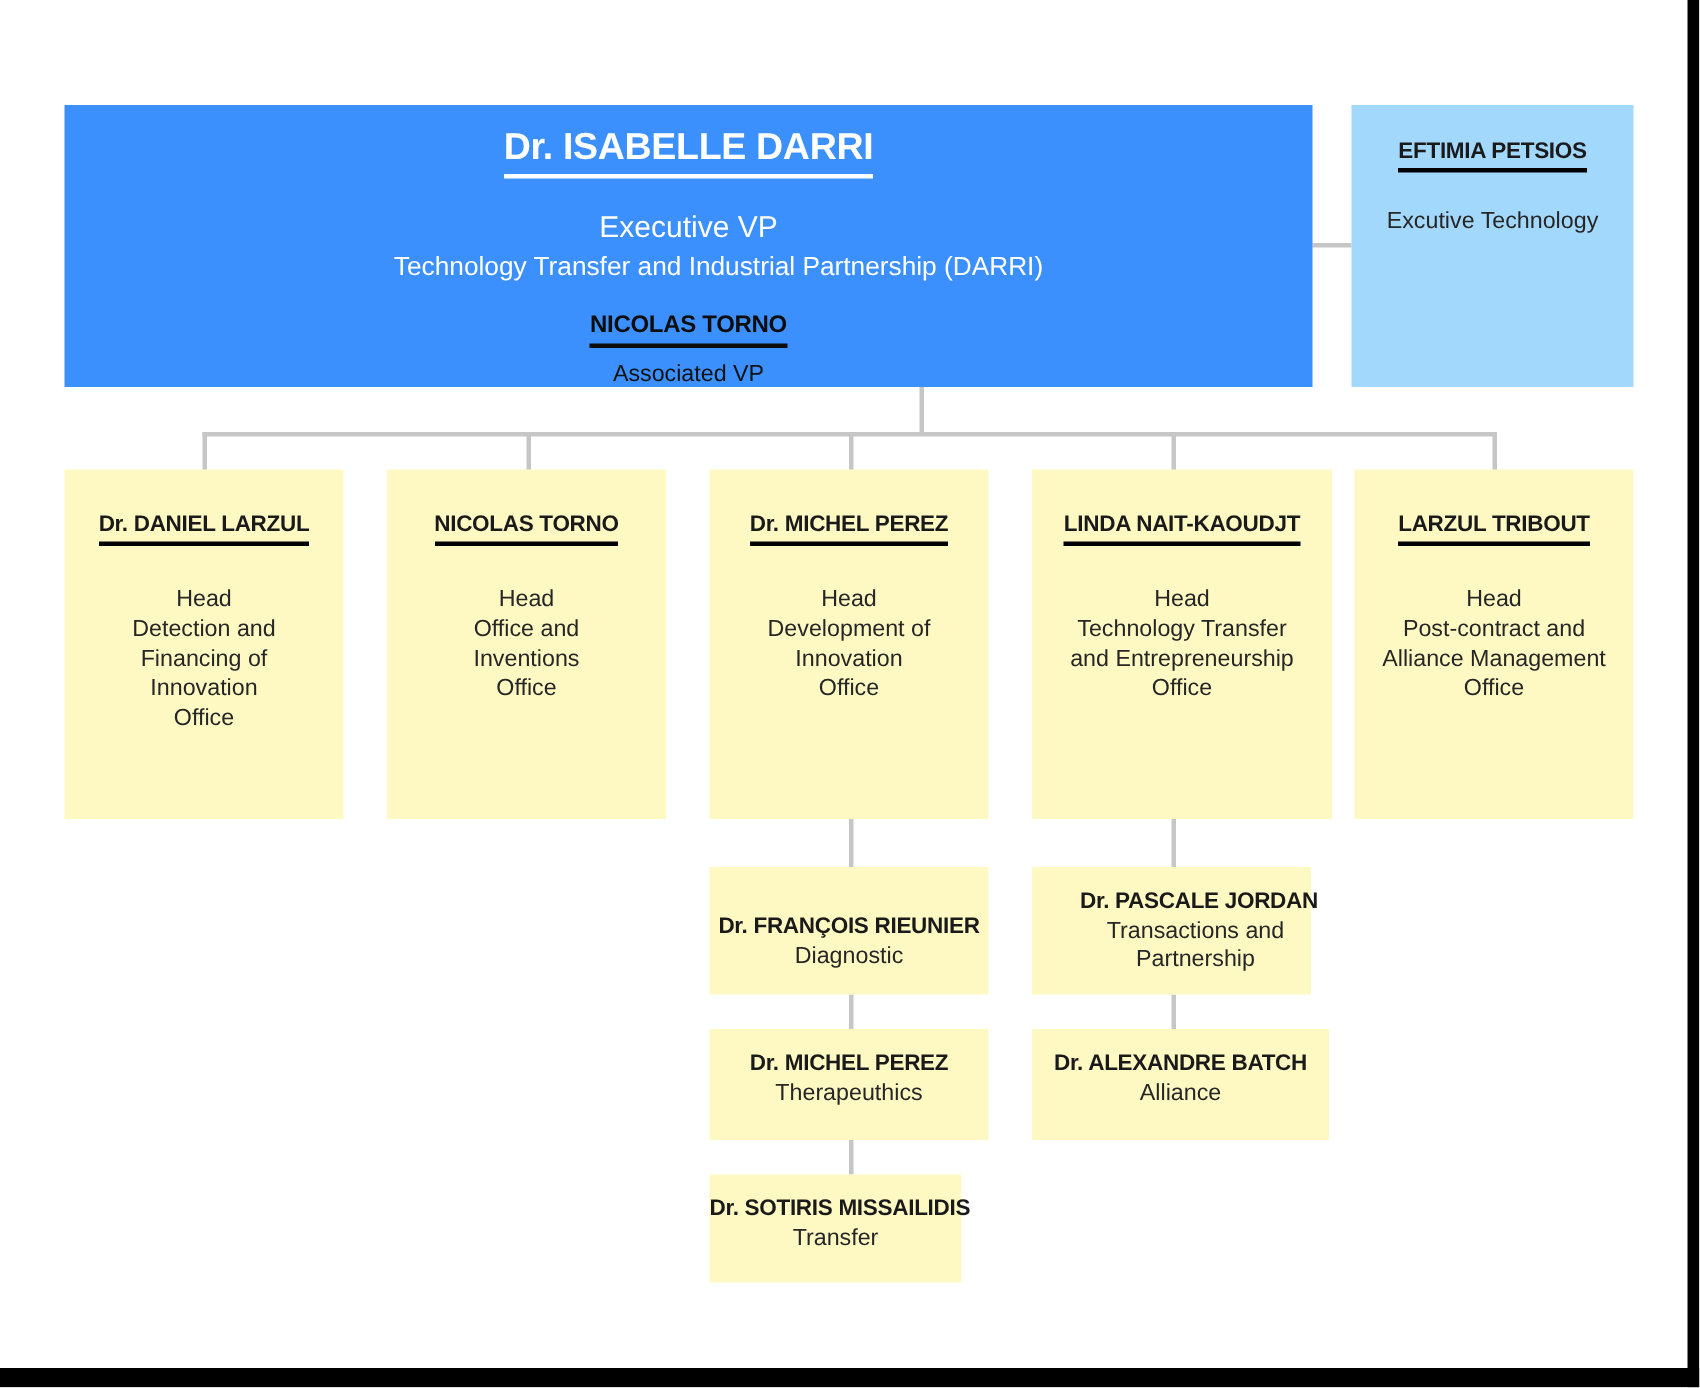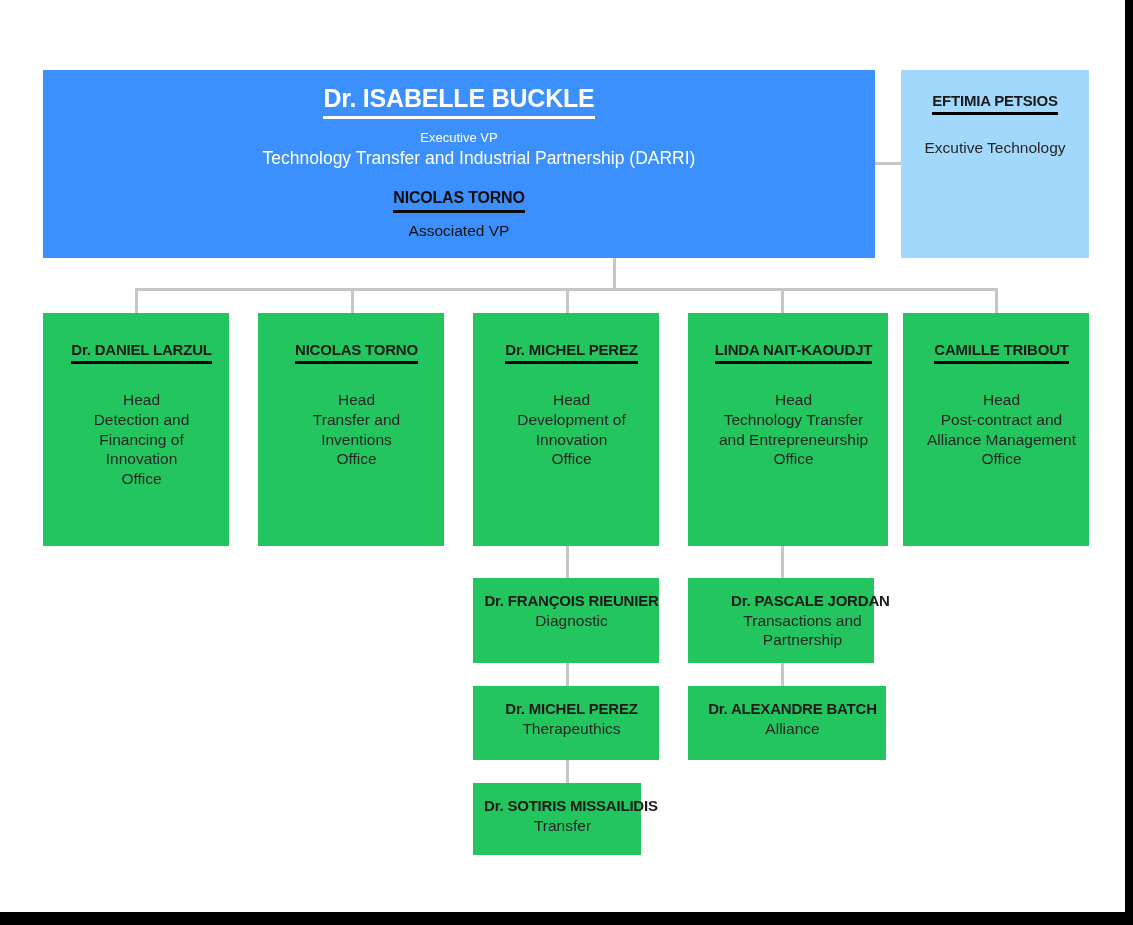--- a/index.html
+++ b/index.html
@@ -29,21 +29,21 @@
   .frame-right  { right: 0; top: 0; width: 8px; height: 925px; }
   .frame-bottom { left: 0; bottom: 0; width: 1133px; height: 13px; }
 
   
   .node {
     position: absolute;
     box-sizing: border-box;
     text-align: center;
     color: #1a1a1a;
   }
-  .node.gray  { background: #22c55e; padding-left: 11px; }
+  .node.gray  { background: #fef9c3; }
   .node.blue  { background: #3b90fe; }
   .node.lblue { background: #a3d8fd; }
 
   
   .conn {
     position: absolute;
     background: #c6c6c6;
   }
   .conn.v { width: 3px; }
   .conn.h { height: 3px; }
@@ -63,21 +63,21 @@
   }
   .role {
     font-weight: normal;
     line-height: 1.28;
     color: #262626;
   }
   .role.on-blue { color: #ffffff; }
 
   
   #head-box .name-1  { font-size: 25px; }
-  #head-box .role-1  { font-size: 13px; margin-top: 11px; }
+  #head-box .role-1  { font-size: 20px; margin-top: 21px; }
   #head-box .name-2  { font-size: 16px; margin-top: 20px; color: #0d0d0d; border-bottom-color:#0d0d0d; }
   #head-box .role-2  { font-size: 15.5px; margin-top: 8px; color: #111111; }
 
   
   #assistant-box .name-a { font-size: 15px; }
   #assistant-box .role-a { font-size: 15.5px; margin-top: 23px; }
 
   
   .lvl2 .name { font-size: 15px; }
   .lvl2 .role { font-size: 15.5px; margin-top: 26px; }
@@ -93,21 +93,21 @@
 
 <div id="page">
 
   <div class="frame-bar frame-right"></div>
   <div class="frame-bar frame-bottom"></div>
 
   <div class="conn h" style="left:875px; top:162px; width:26px;"></div>
 
   <div id="head-box" class="node blue" style="left:43px; top:70px; width:832px; height:188px;">
     <div style="padding-top:14px;">
-      <div class="name on-blue name-1">Dr. ISABELLE BUCKLE</div>
+      <div class="name on-blue name-1">Dr. ISABELLE DARRI</div>
       <div class="role on-blue role-1">Executive VP</div>
       <div class="role on-blue" style="font-size:17.5px;padding-left:40px;">Technology Transfer and Industrial Partnership (DARRI)</div>
       <div class="name name-2">NICOLAS TORNO</div>
       <div class="role role-2">Associated VP</div>
     </div>
   </div>
 
   <div id="assistant-box" class="node lblue" style="left:901px; top:70px; width:188px; height:188px;">
     <div style="padding-top:22px;">
       <div class="name name-a">EFTIMIA PETSIOS</div>
@@ -134,21 +134,21 @@
         <div>Office</div>
       </div>
     </div>
   </div>
 
   <div class="node gray lvl2" style="left:258px; top:313px; width:186px; height:233px;">
     <div class="pad">
       <div class="name">NICOLAS TORNO</div>
       <div class="role">
         <div>Head</div>
-        <div>Transfer and</div>
+        <div>Office and</div>
         <div>Inventions</div>
         <div>Office</div>
       </div>
     </div>
   </div>
 
   <div class="node gray lvl2" style="left:473px; top:313px; width:186px; height:233px;">
     <div class="pad">
       <div class="name">Dr. MICHEL PEREZ</div>
       <div class="role">
@@ -167,36 +167,36 @@
         <div>Head</div>
         <div>Technology Transfer</div>
         <div>and Entrepreneurship</div>
         <div>Office</div>
       </div>
     </div>
   </div>
 
   <div class="node gray lvl2" style="left:903px; top:313px; width:186px; height:233px;">
     <div class="pad">
-      <div class="name">CAMILLE TRIBOUT</div>
+      <div class="name">LARZUL TRIBOUT</div>
       <div class="role">
         <div>Head</div>
         <div>Post-contract and</div>
         <div>Alliance Management</div>
         <div>Office</div>
       </div>
     </div>
   </div>
 
   <div class="conn v" style="left:566px; top:546px; height:32px;"></div>
   <div class="conn v" style="left:566px; top:663px; height:23px;"></div>
   <div class="conn v" style="left:566px; top:760px; height:23px;"></div>
 
   <div class="node gray lvl3" style="left:473px; top:578px; width:186px; height:85px;">
-    <div style="padding-top:14px;">
+    <div style="padding-top:14px;margin-top:17px;">
       <div class="l3name">Dr. FRANÇOIS RIEUNIER</div>
       <div class="l3role">Diagnostic</div>
     </div>
   </div>
 
   <div class="node gray lvl3" style="left:473px; top:686px; width:186px; height:74px;">
     <div style="padding-top:14px;">
       <div class="l3name">Dr. MICHEL PEREZ</div>
       <div class="l3role">Therapeuthics</div>
     </div>

